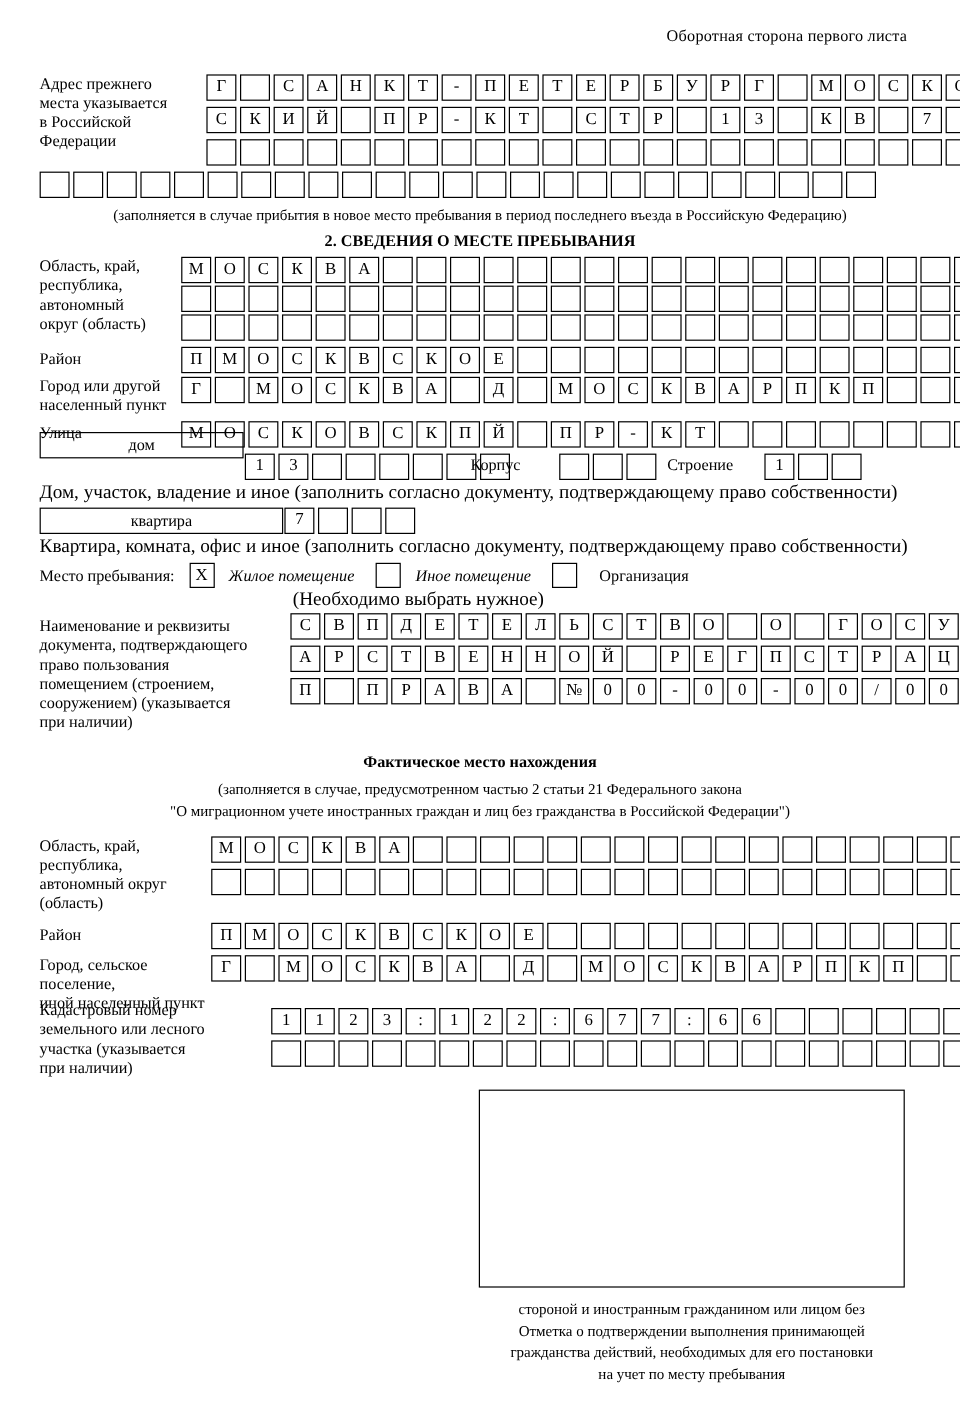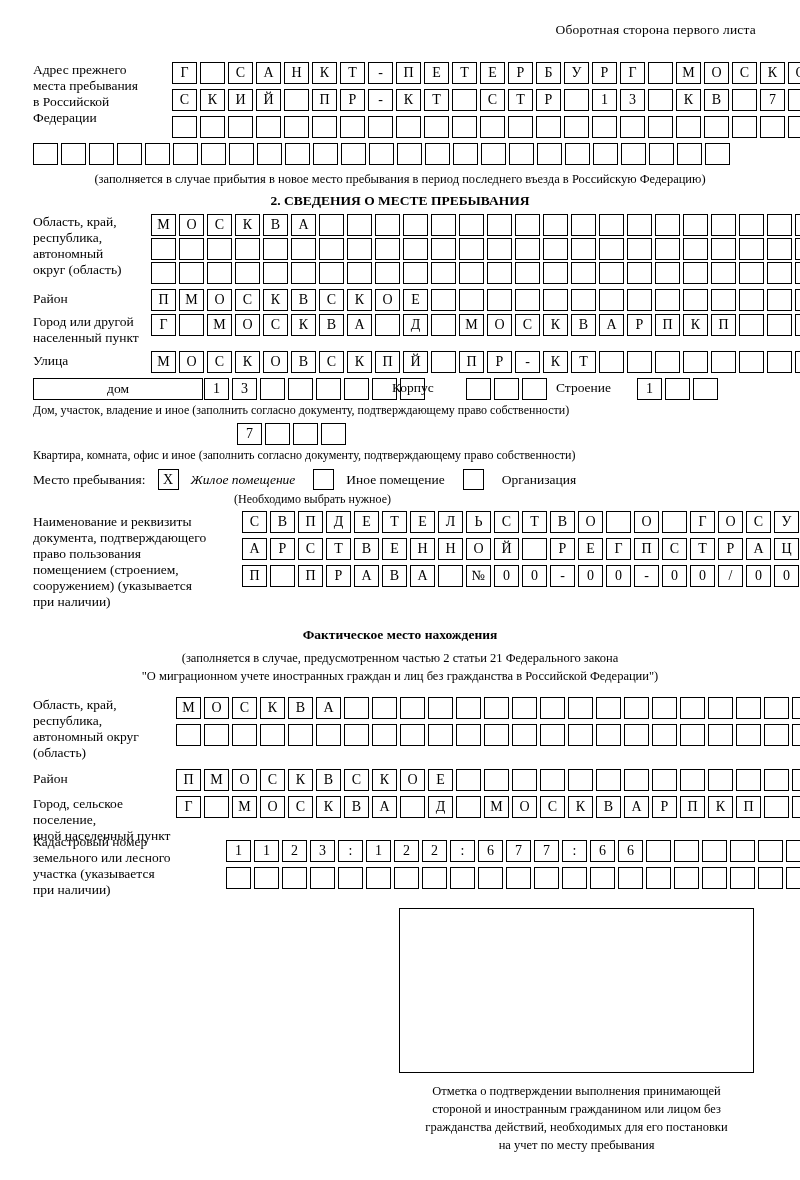--- a/index.html
+++ b/index.html
@@ -28,21 +28,21 @@
     right: 44px;
     font-size: 13.5px;
     letter-spacing: 0.2px;
   }
 
   .label {
     font-size: 13.5px;
     line-height: 16px;
   }
   .label-sm {
-    font-size: 12px;
+    font-size: 16px;
     line-height: 15px;
   }
   .center-title {
     font-weight: bold;
     font-size: 13.5px;
     text-align: center;
     width: 100%;
   }
   .note {
     font-size: 12.5px;
@@ -104,21 +104,21 @@
 </style>
 </head>
 <body>
 
 <div class="page">
 
   <div class="abs hdr-right">Оборотная сторона первого листа</div>
 
   <div class="abs label" style="left:33px; top:62px; width:140px;">
     <div>Адрес прежнего</div>
-    <div>места пребывания</div>
+    <div>места указывается</div>
     <div>в Российской</div>
     <div>Федерации</div>
   </div>
 
   <div class="abs boxrow" id="pa-row0" style="left:172px; top:62px;">
       <div class="cell">Г</div>
       <div class="cell"></div>
       <div class="cell">С</div>
       <div class="cell">А</div>
       <div class="cell">Н</div>
@@ -388,21 +388,21 @@
       <div class="cell"></div>
       <div class="cell"></div>
       <div class="cell"></div>
       <div class="cell"></div>
       <div class="cell"></div>
       <div class="cell"></div>
       <div class="cell"></div>
       <div class="cell"></div>
     </div>
 
-  <div class="abs wide-field" style="left:33px; top:378px; width:170px;">дом</div>
+  <div class="abs wide-field" style="left:33px; top:360px; width:170px;">дом</div>
   <div class="abs boxrow" id="s2-house" style="left:204px; top:378px;">
       <div class="cell">1</div>
       <div class="cell">3</div>
       <div class="cell"></div>
       <div class="cell"></div>
       <div class="cell"></div>
       <div class="cell"></div>
       <div class="cell"></div>
       <div class="cell"></div>
     </div>
@@ -414,38 +414,39 @@
     </div>
   <div class="abs label" style="left:556px; top:380px;">Строение</div>
   <div class="abs boxrow" id="s2-stroenie" style="left:637px; top:378px;">
       <div class="cell">1</div>
       <div class="cell"></div>
       <div class="cell"></div>
     </div>
 
   <div class="abs label-sm" style="left:33px; top:403px;">Дом, участок, владение и иное (заполнить согласно документу, подтверждающему право собственности)</div>
 
+  <div class="abs wide-field" style="left:33px; top:423px; width:203px;">квартира</div>
   <div class="abs boxrow" id="s2-flat" style="left:237px; top:423px;">
       <div class="cell">7</div>
       <div class="cell"></div>
       <div class="cell"></div>
       <div class="cell"></div>
     </div>
   <div class="abs label-sm" style="left:33px; top:448px;">Квартира, комната, офис и иное (заполнить согласно документу, подтверждающему право собственности)</div>
 
   <div class="abs" style="left:33px; top:469px;">
     <span class="inline-label">Место пребывания:</span>
     <span class="checkbox" style="margin-left:8px;">X</span>
     <span class="inline-label" style="margin-left:8px;font-style:italic;">Жилое помещение</span>
     <span class="checkbox" style="margin-left:14px;"></span>
-    <span class="inline-label" style="margin-left:8px;">Иное помещение</span>
+    <span class="inline-label" style="margin-left:8px;font-style:italic;">Иное помещение</span>
     <span class="checkbox" style="margin-left:14px;"></span>
     <span class="inline-label" style="margin-left:14px;">Организация</span>
   </div>
-  <div class="abs label-sm" style="left:234px; top:492px;">(Необходимо выбрать нужное)</div>
+  <div class="abs label-sm" style="left:244px; top:492px;">(Необходимо выбрать нужное)</div>
 
   <div class="abs label" style="left:33px; top:514px; width:205px;">
     <div>Наименование и реквизиты</div>
     <div>документа, подтверждающего</div>
     <div>право пользования</div>
     <div>помещением (строением,</div>
     <div>сооружением) (указывается</div>
     <div>при наличии)</div>
   </div>
   <div class="abs boxrow" id="s2-doc0" style="left:242px; top:511px;">
@@ -681,19 +682,19 @@
       <div class="cell"></div>
       <div class="cell"></div>
       <div class="cell"></div>
       <div class="cell"></div>
       <div class="cell"></div>
       <div class="cell"></div>
     </div>
 
   <div class="abs bigbox" style="left:399px; top:908px; width:355px; height:165px;"></div>
   <div class="abs" style="left:399px; top:1082px; width:355px; text-align:center; font-size:12.5px; line-height:18px;">
+    <div>стороной и иностранным гражданином или лицом без</div>
     <div>Отметка о подтверждении выполнения принимающей</div>
-    <div>стороной и иностранным гражданином или лицом без</div>
     <div>гражданства действий, необходимых для его постановки</div>
     <div>на учет по месту пребывания</div>
   </div>
 
 </div>
 
 </body></html>

